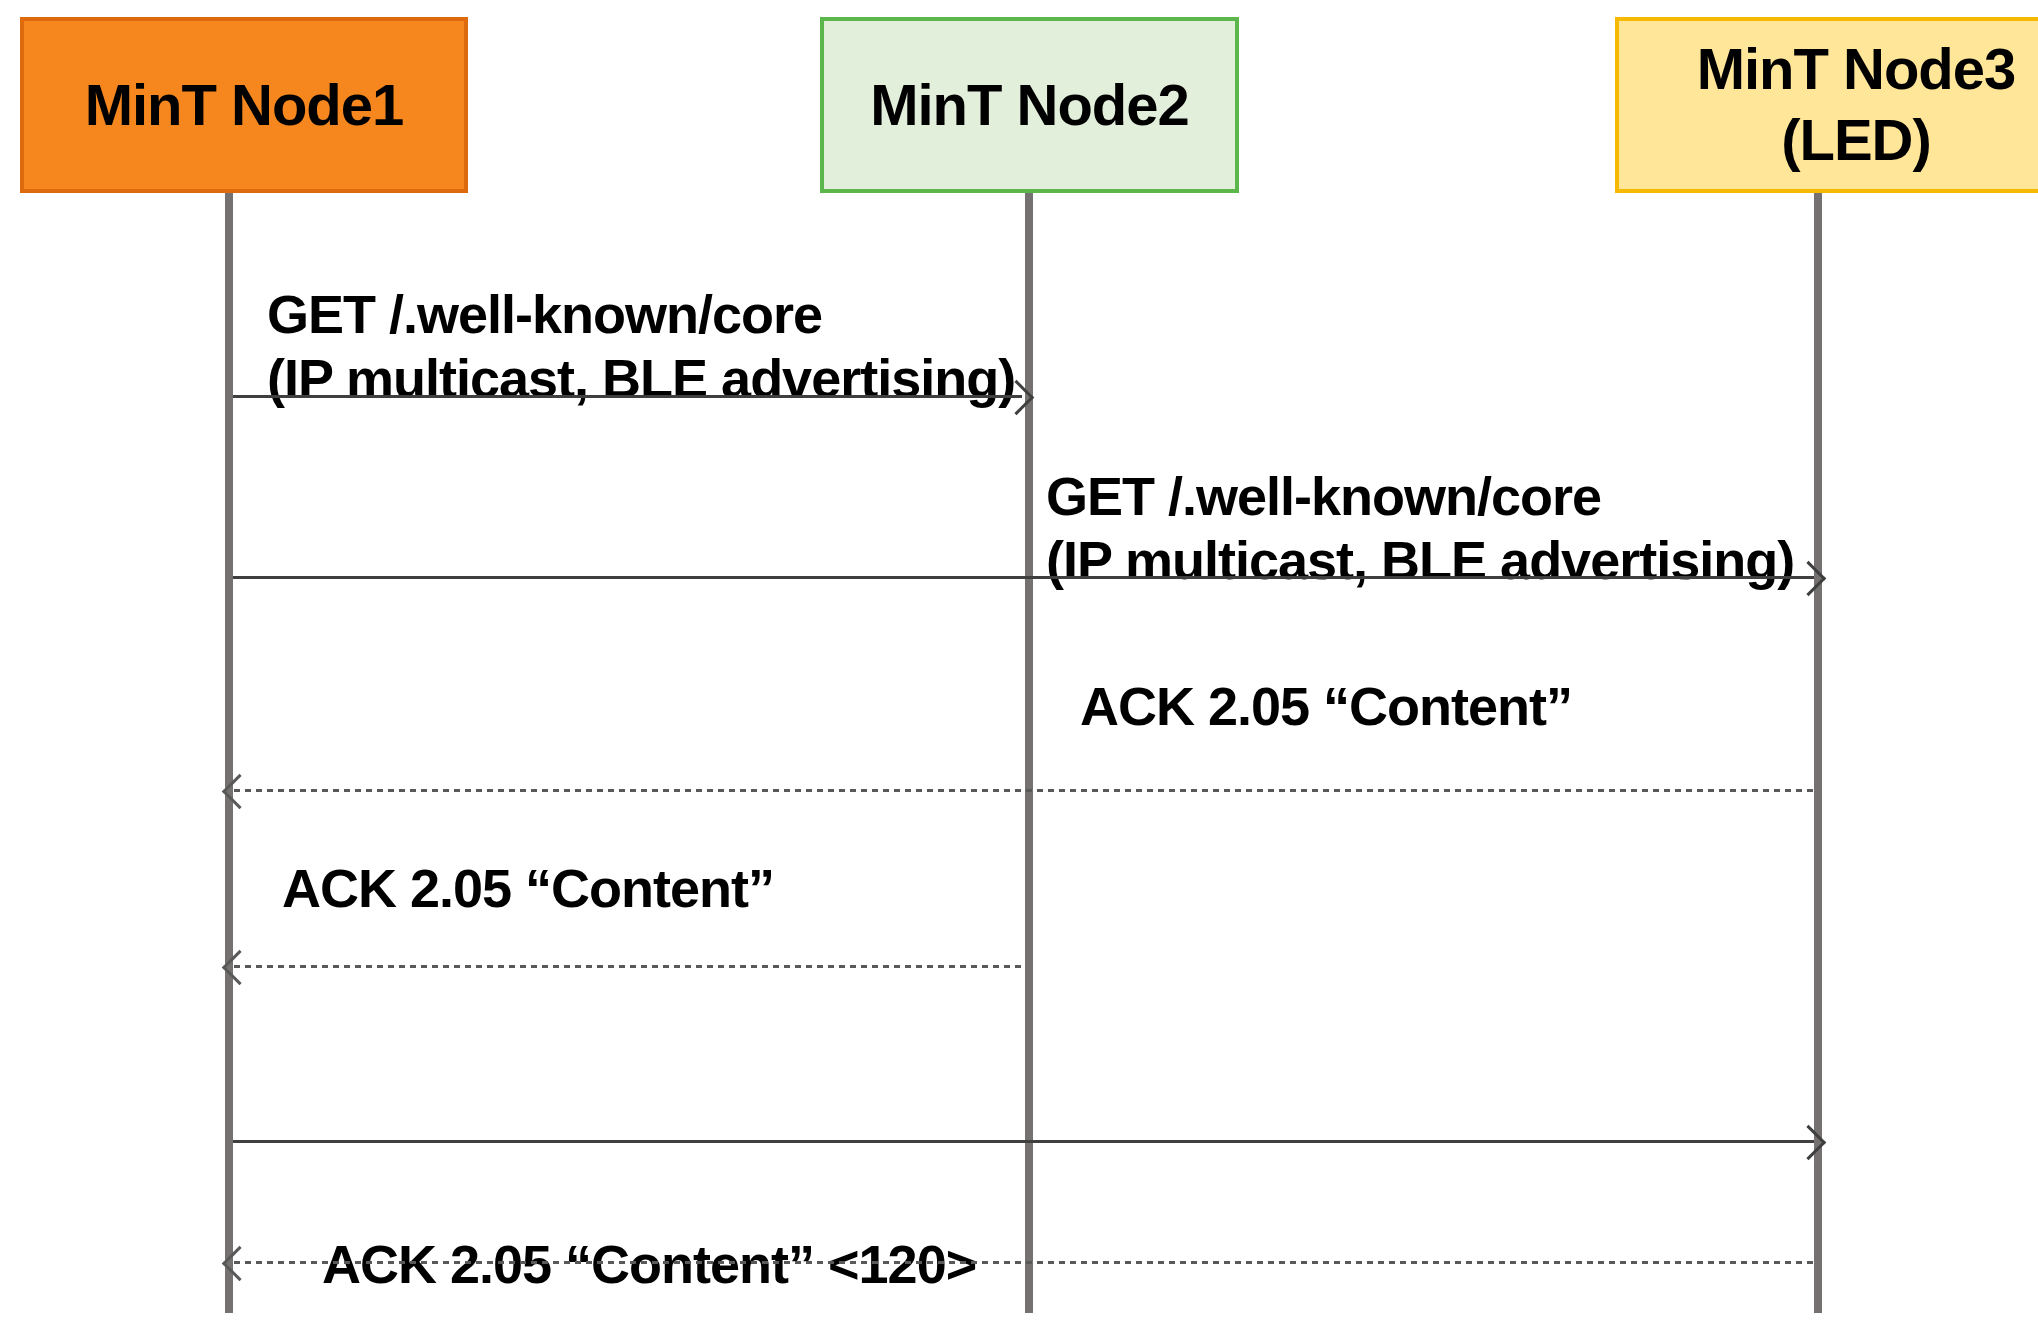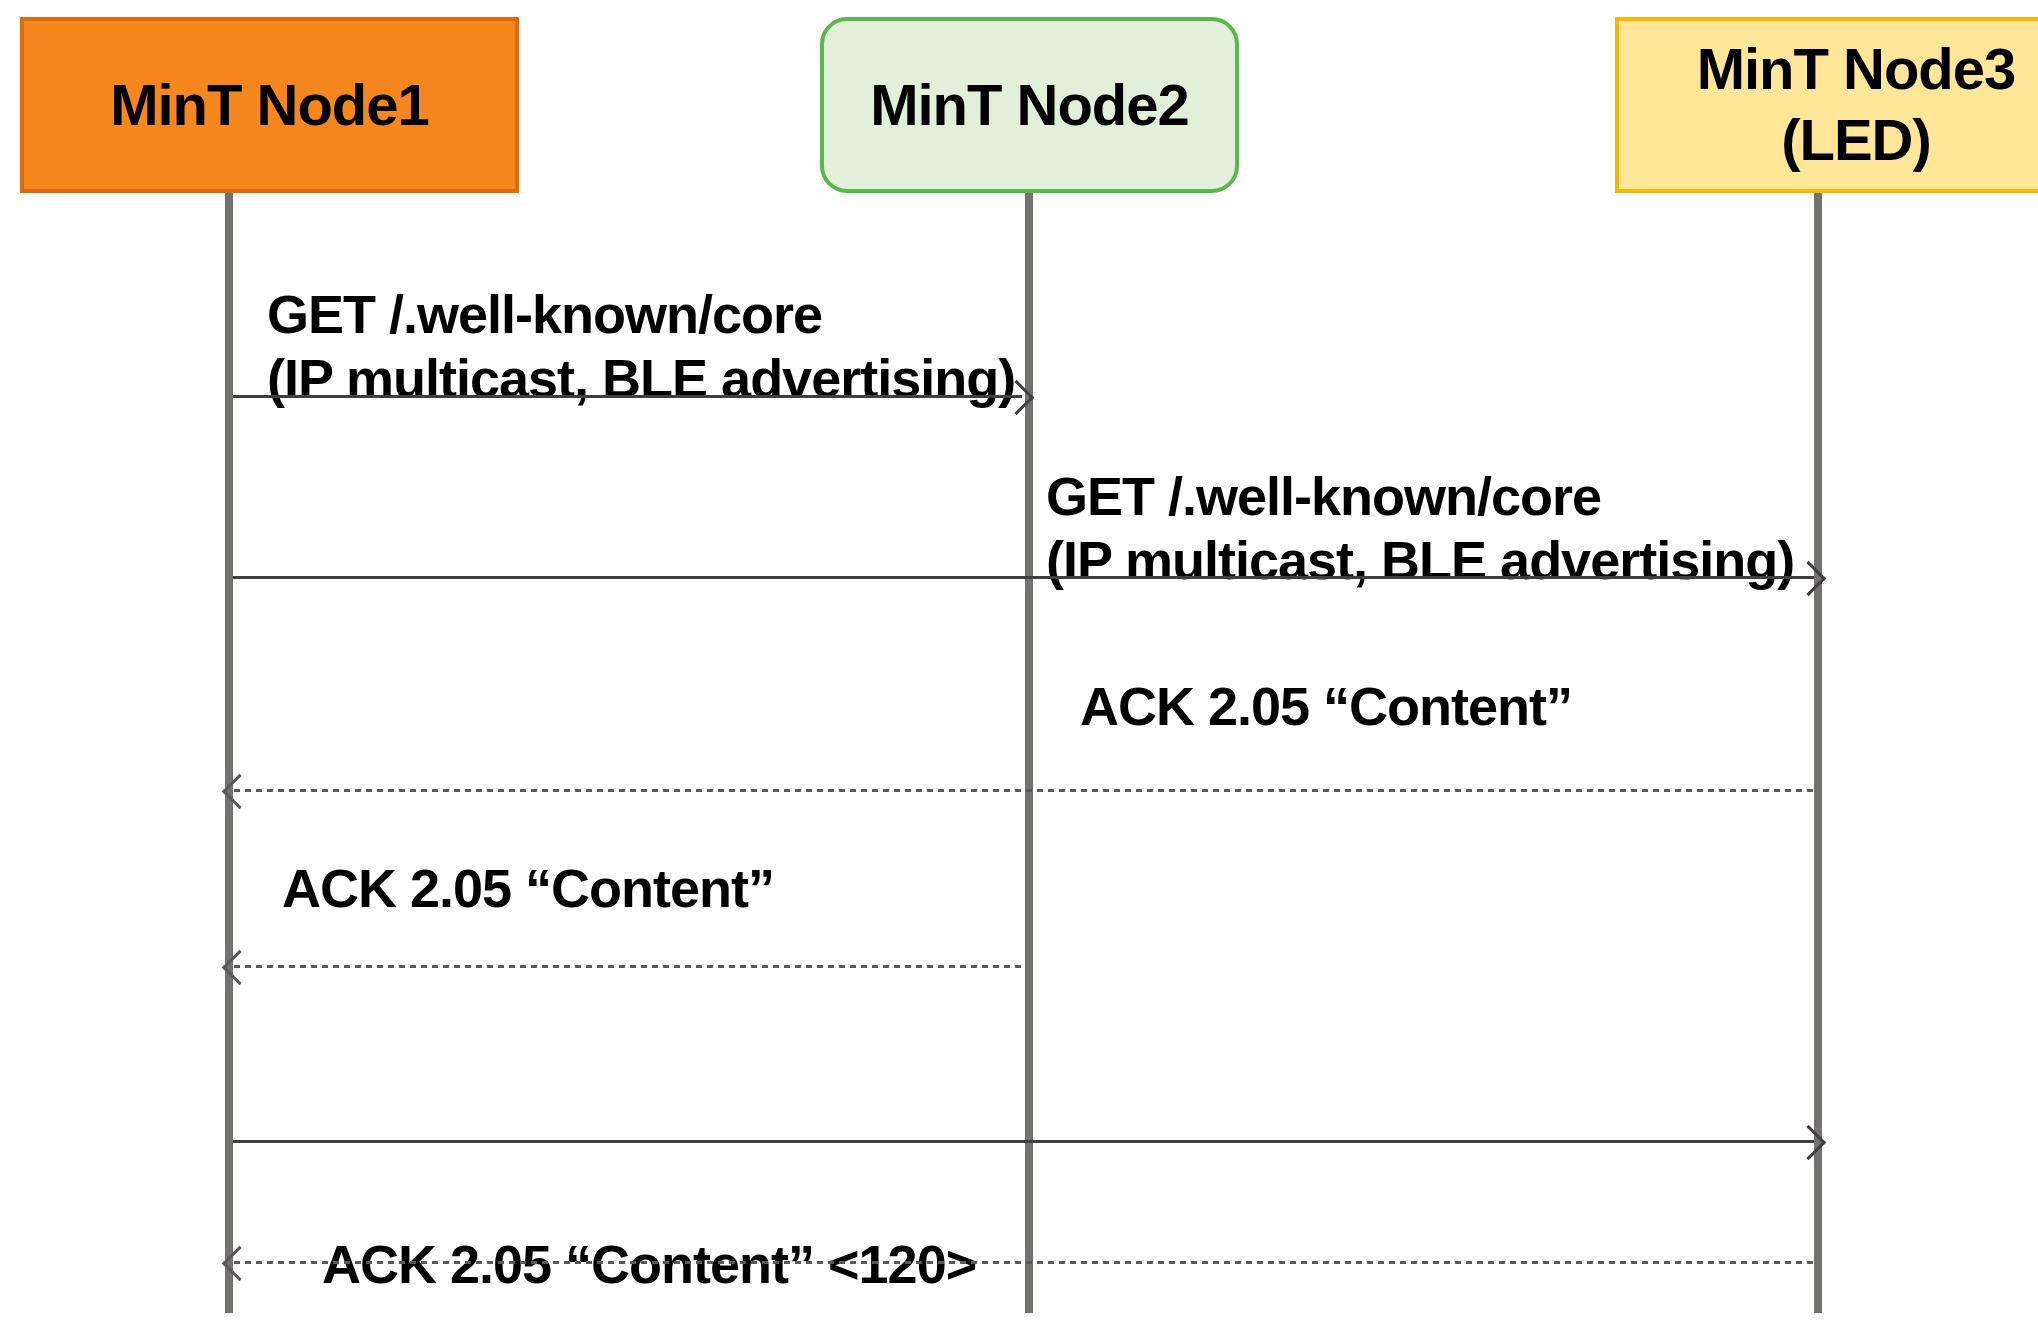--- a/index.html
+++ b/index.html
@@ -24,22 +24,22 @@
     flex-direction:column;
     justify-content:center;
     align-items:center;
     font-size:58px;
     font-weight:bold;
     line-height:1.22;
     letter-spacing:-1px;
     text-align:center;
   }
   .pbox .pline{display:block;}
-  #box1{left:20px;width:499px;background:#F6871F;border-color:#DD6B0D;}
-  #box2{left:820px;width:419px;background:#E2EFDA;border-color:#5BB74B;border-radius:27px;}
+  #box1{left:20px;width:448px;background:#F6871F;border-color:#DD6B0D;}
+  #box2{left:820px;width:419px;background:#E2EFDA;border-color:#5BB74B;}
   #box3{left:1615px;width:482px;background:#FFE699;border-color:#F7B900;}
 
   
   .lifeline{
     position:absolute;
     top:193px;
     height:1120px;
     width:8px;
     background:#767171;
   }

